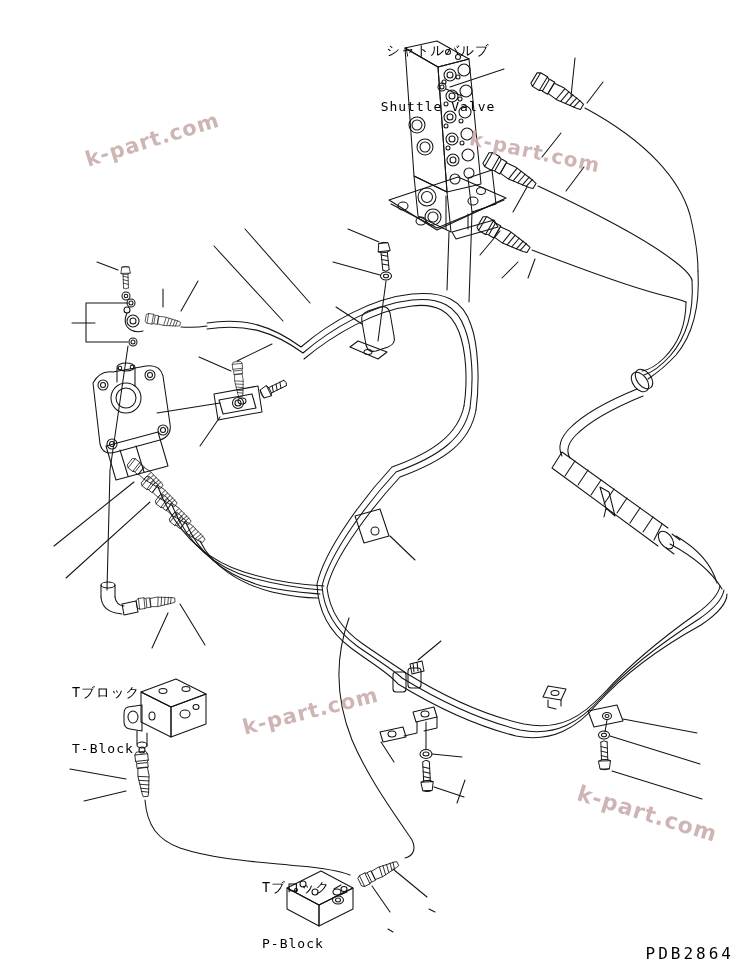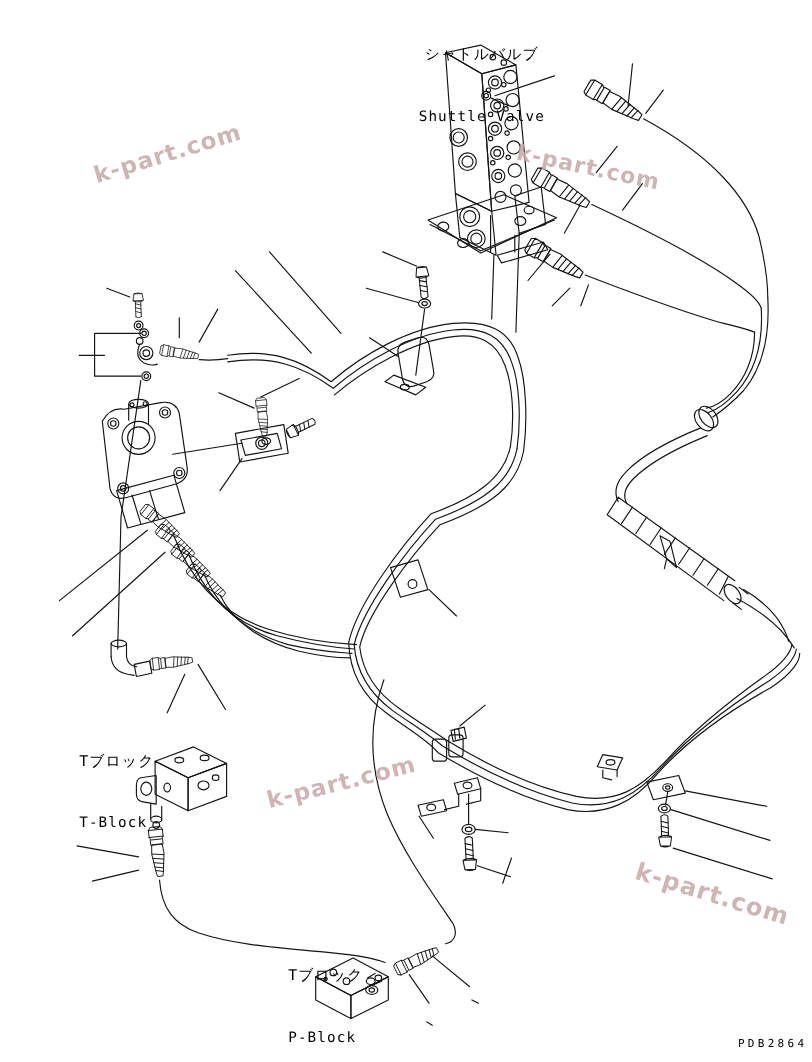--- a/index.html
+++ b/index.html
@@ -7,21 +7,21 @@
   .canvas{position:relative;width:738px;height:965px;background:#fff;overflow:hidden;
           font-family:"DejaVu Sans Mono","Liberation Mono",monospace;color:#000;}
   .art{position:absolute;left:0;top:0;}
   .art path,.art circle,.art ellipse,.art polygon,.art line,.art polyline,.art rect{
       stroke:var(--line-color,#141414);fill:none;stroke-width:1.05;
       stroke-linecap:round;stroke-linejoin:round;}
   .label{position:absolute;white-space:pre;line-height:1.25;}
   .label .jp{font-size:13.5px;letter-spacing:1px;}
   .label .en{font-size:13px;letter-spacing:1px;}
   .label.center{text-align:center;}
-  .partnum{position:absolute;right:4px;top:944px;font-size:10px;letter-spacing:3px;margin-left:12px;}
+  .partnum{position:absolute;right:4px;top:944px;font-size:16px;letter-spacing:3px;margin-left:12px;}
   .wm{position:absolute;color:var(--wm-color,#c7a8a8);opacity:.85;
       font-family:"DejaVu Sans","Liberation Sans",sans-serif;font-weight:600;
       font-size:21px;letter-spacing:1px;transform-origin:left center;}
   .wm1{left:86px;top:148px;transform:rotate(-17deg);}
   .wm2{left:470px;top:126px;transform:rotate(12deg);font-size:20px;}
   .wm3{left:243px;top:716px;transform:rotate(-14deg);}
   .wm4{left:578px;top:780px;transform:rotate(17deg);font-size:22px;}
 </style>
 </head>
 <body style="background: rgb(255, 255, 255);">

